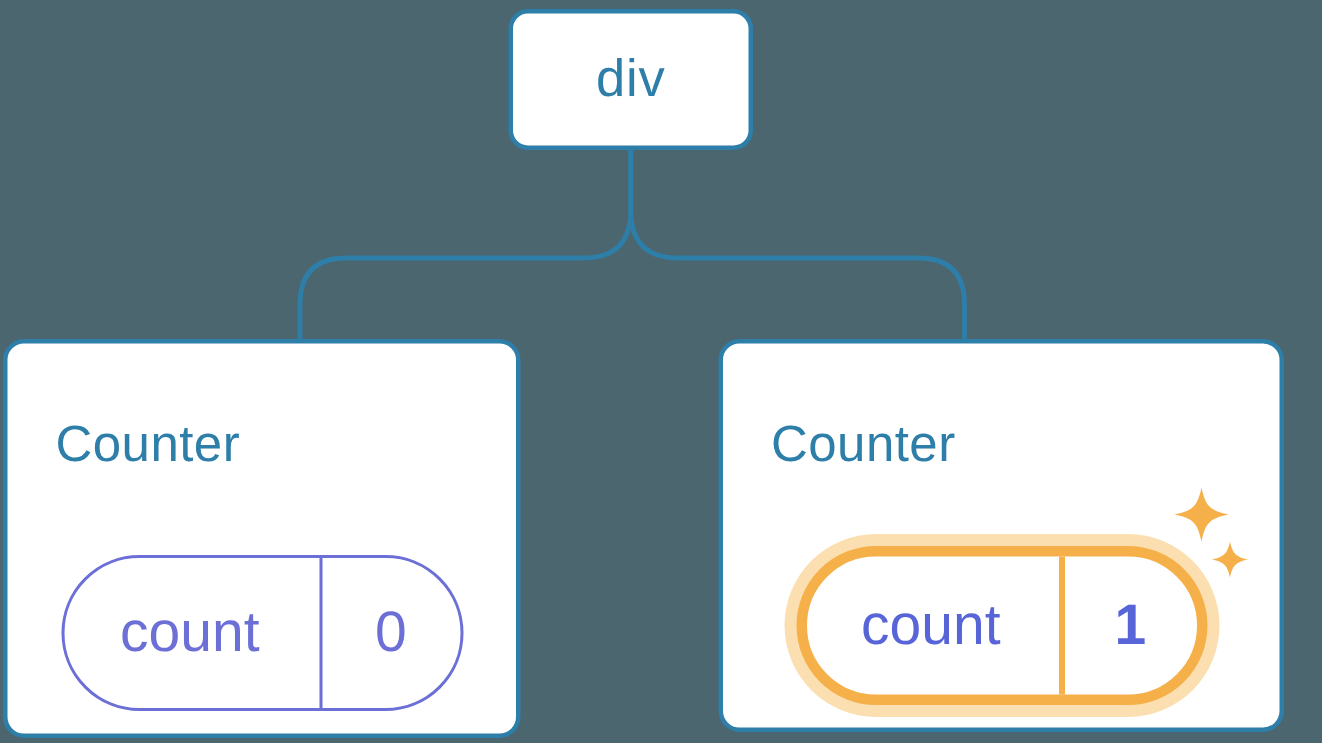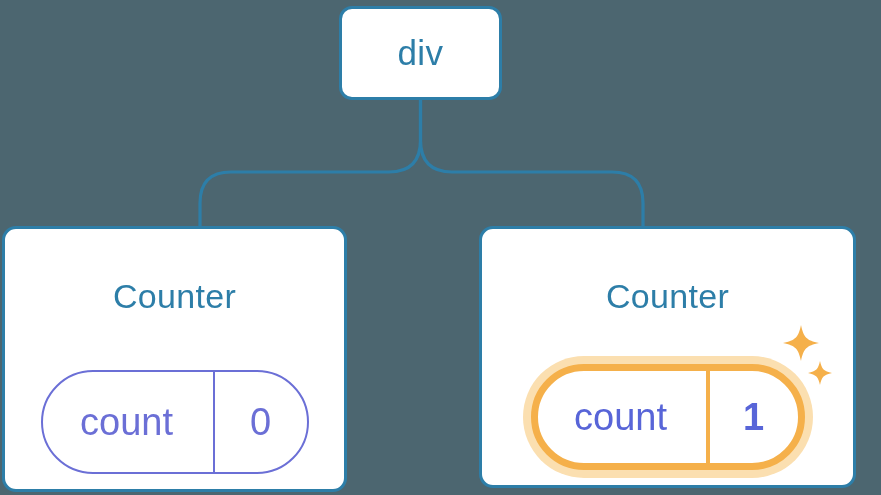--- a/index.html
+++ b/index.html
@@ -57,24 +57,25 @@
     z-index: 2;
   }
   .card-left  { left: 2px;   top: 226px; width: 345px; height: 266px; }
   .card-right { left: 479px; top: 226px; width: 377px; height: 262px; }
 
   .card-title {
     position: absolute;
     left: 0;
     right: 0;
     top: 48px;
-    text-align: center;
+    text-align: left;
     color: #2D7EA8;
     font-size: 34px;
     letter-spacing: .3px;
+    padding-left: 32px;
   }
   
   .pill-wrap {
     position: absolute;
     display: flex;
     align-items: center;
     justify-content: center;
     margin-top: 27px;
   }
   .pill-wrap-left  { left: 0; right: 0; top: 114px; }

